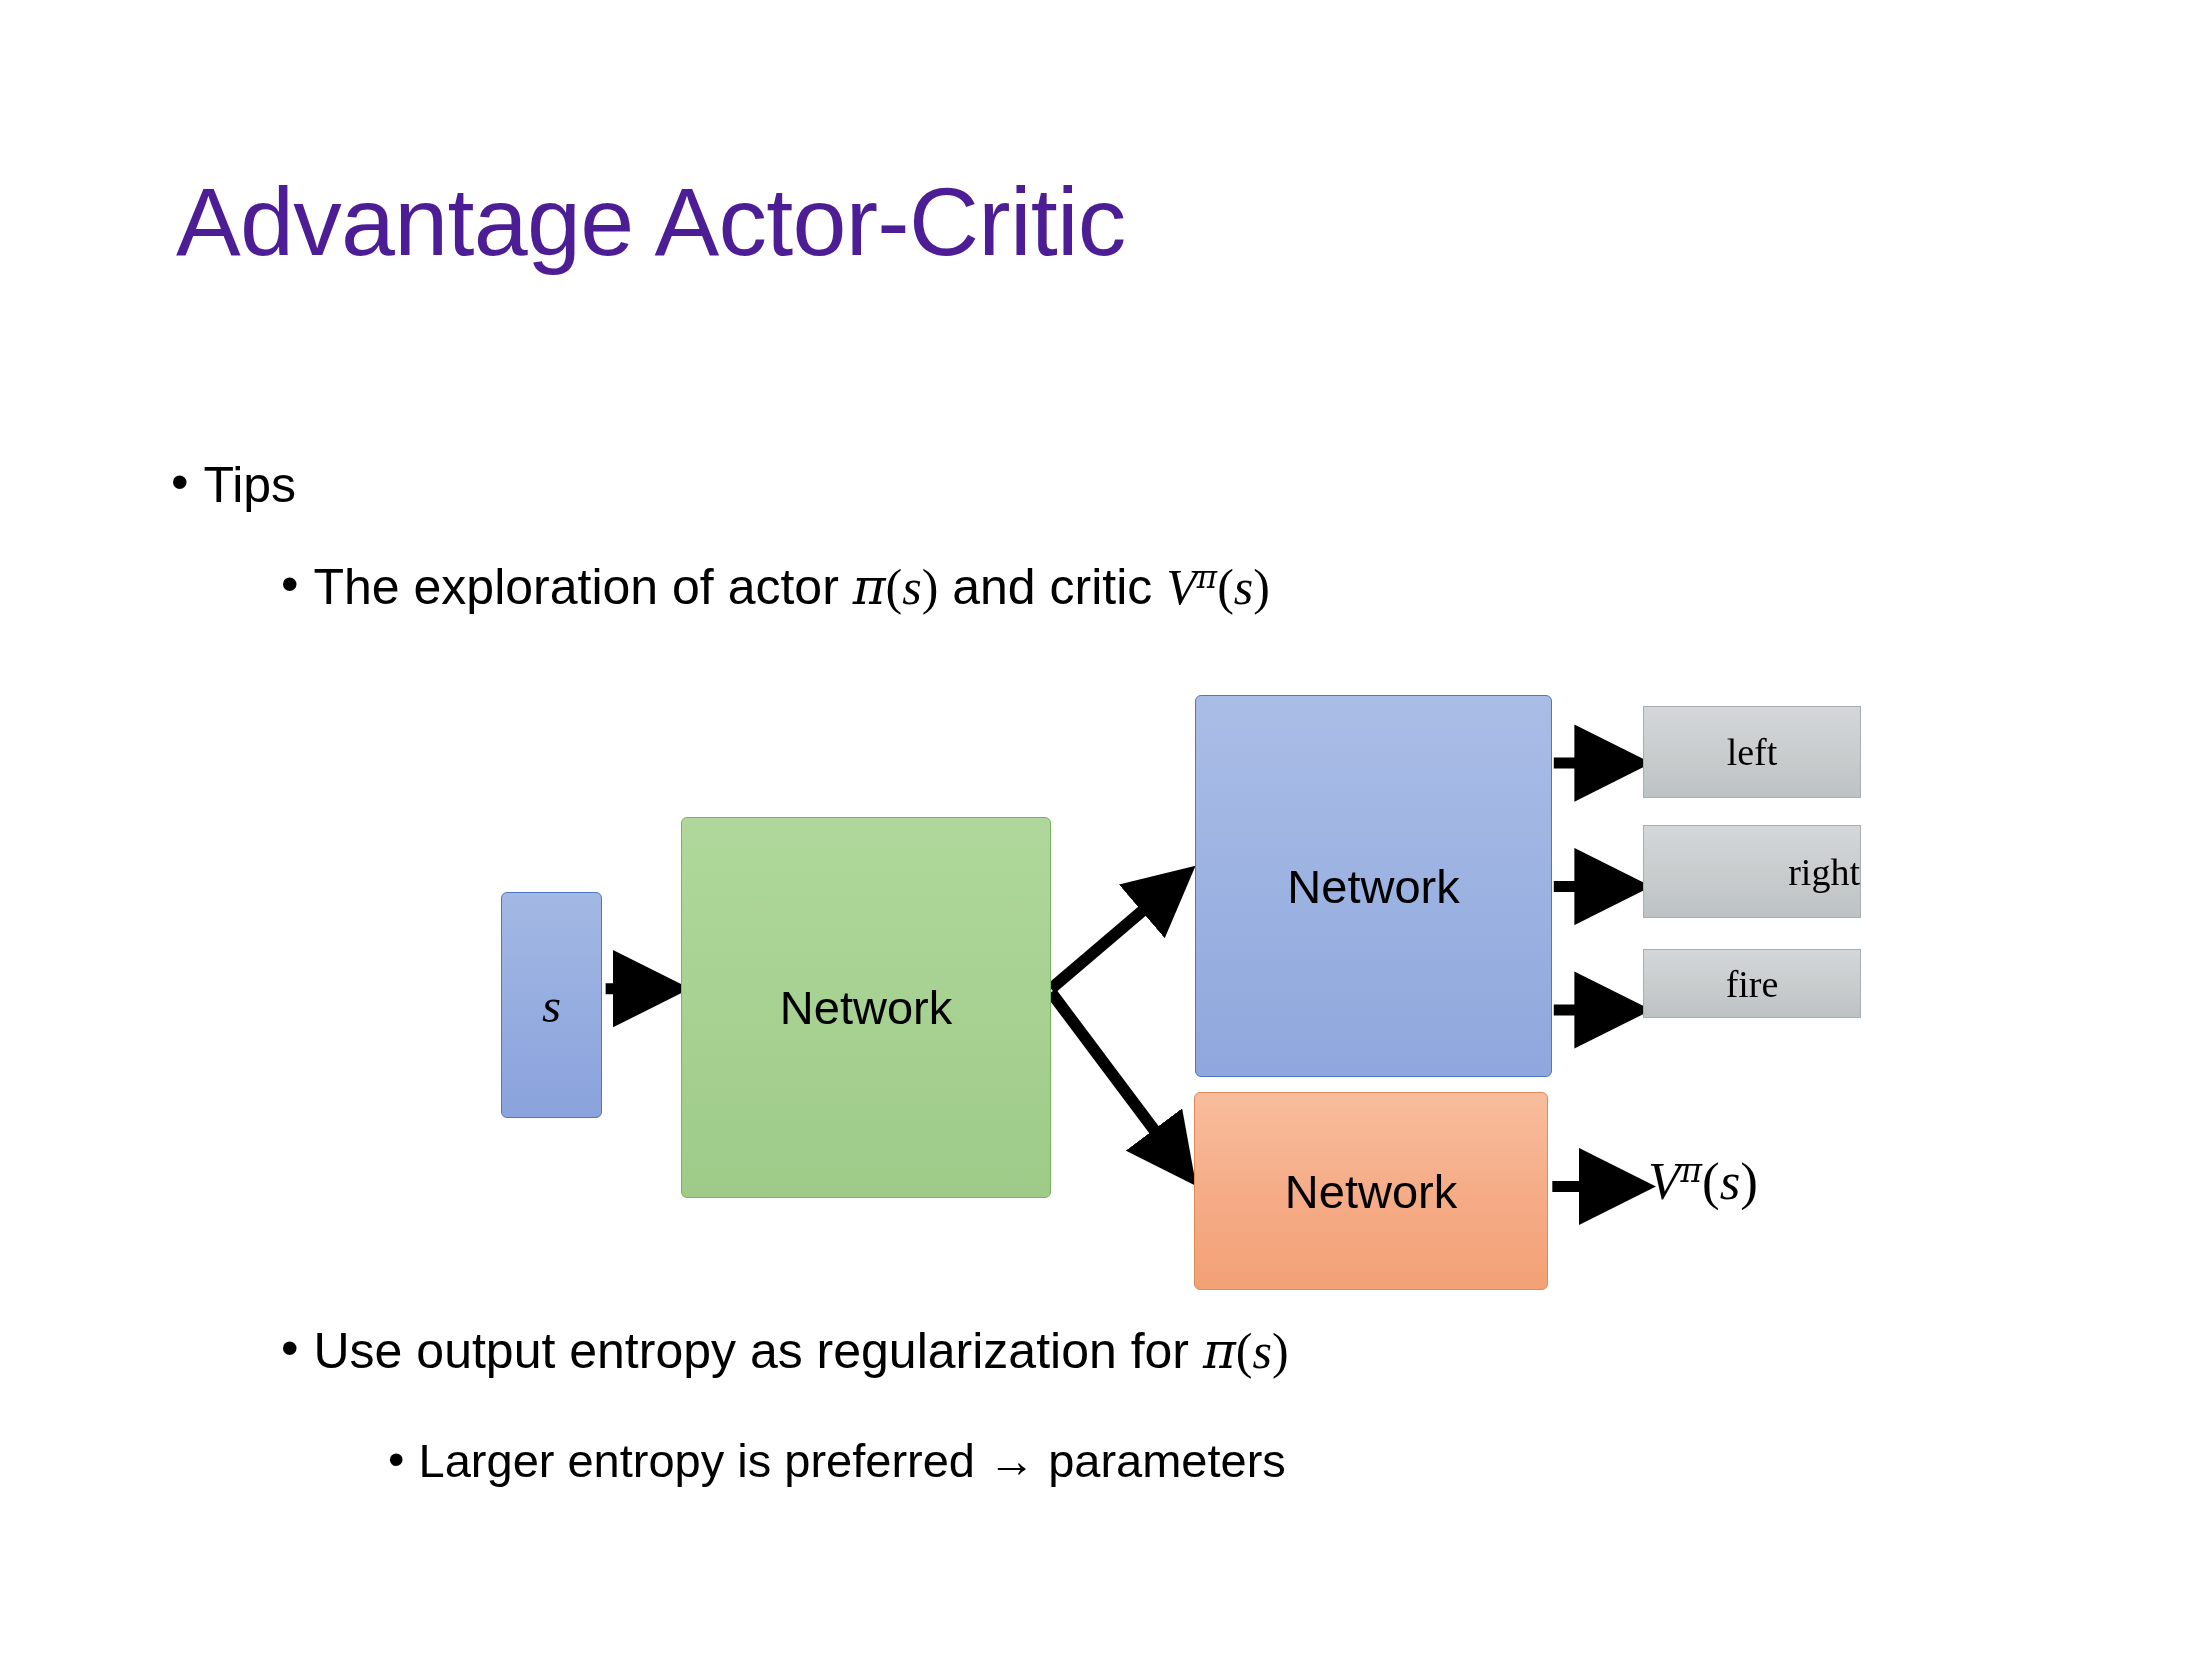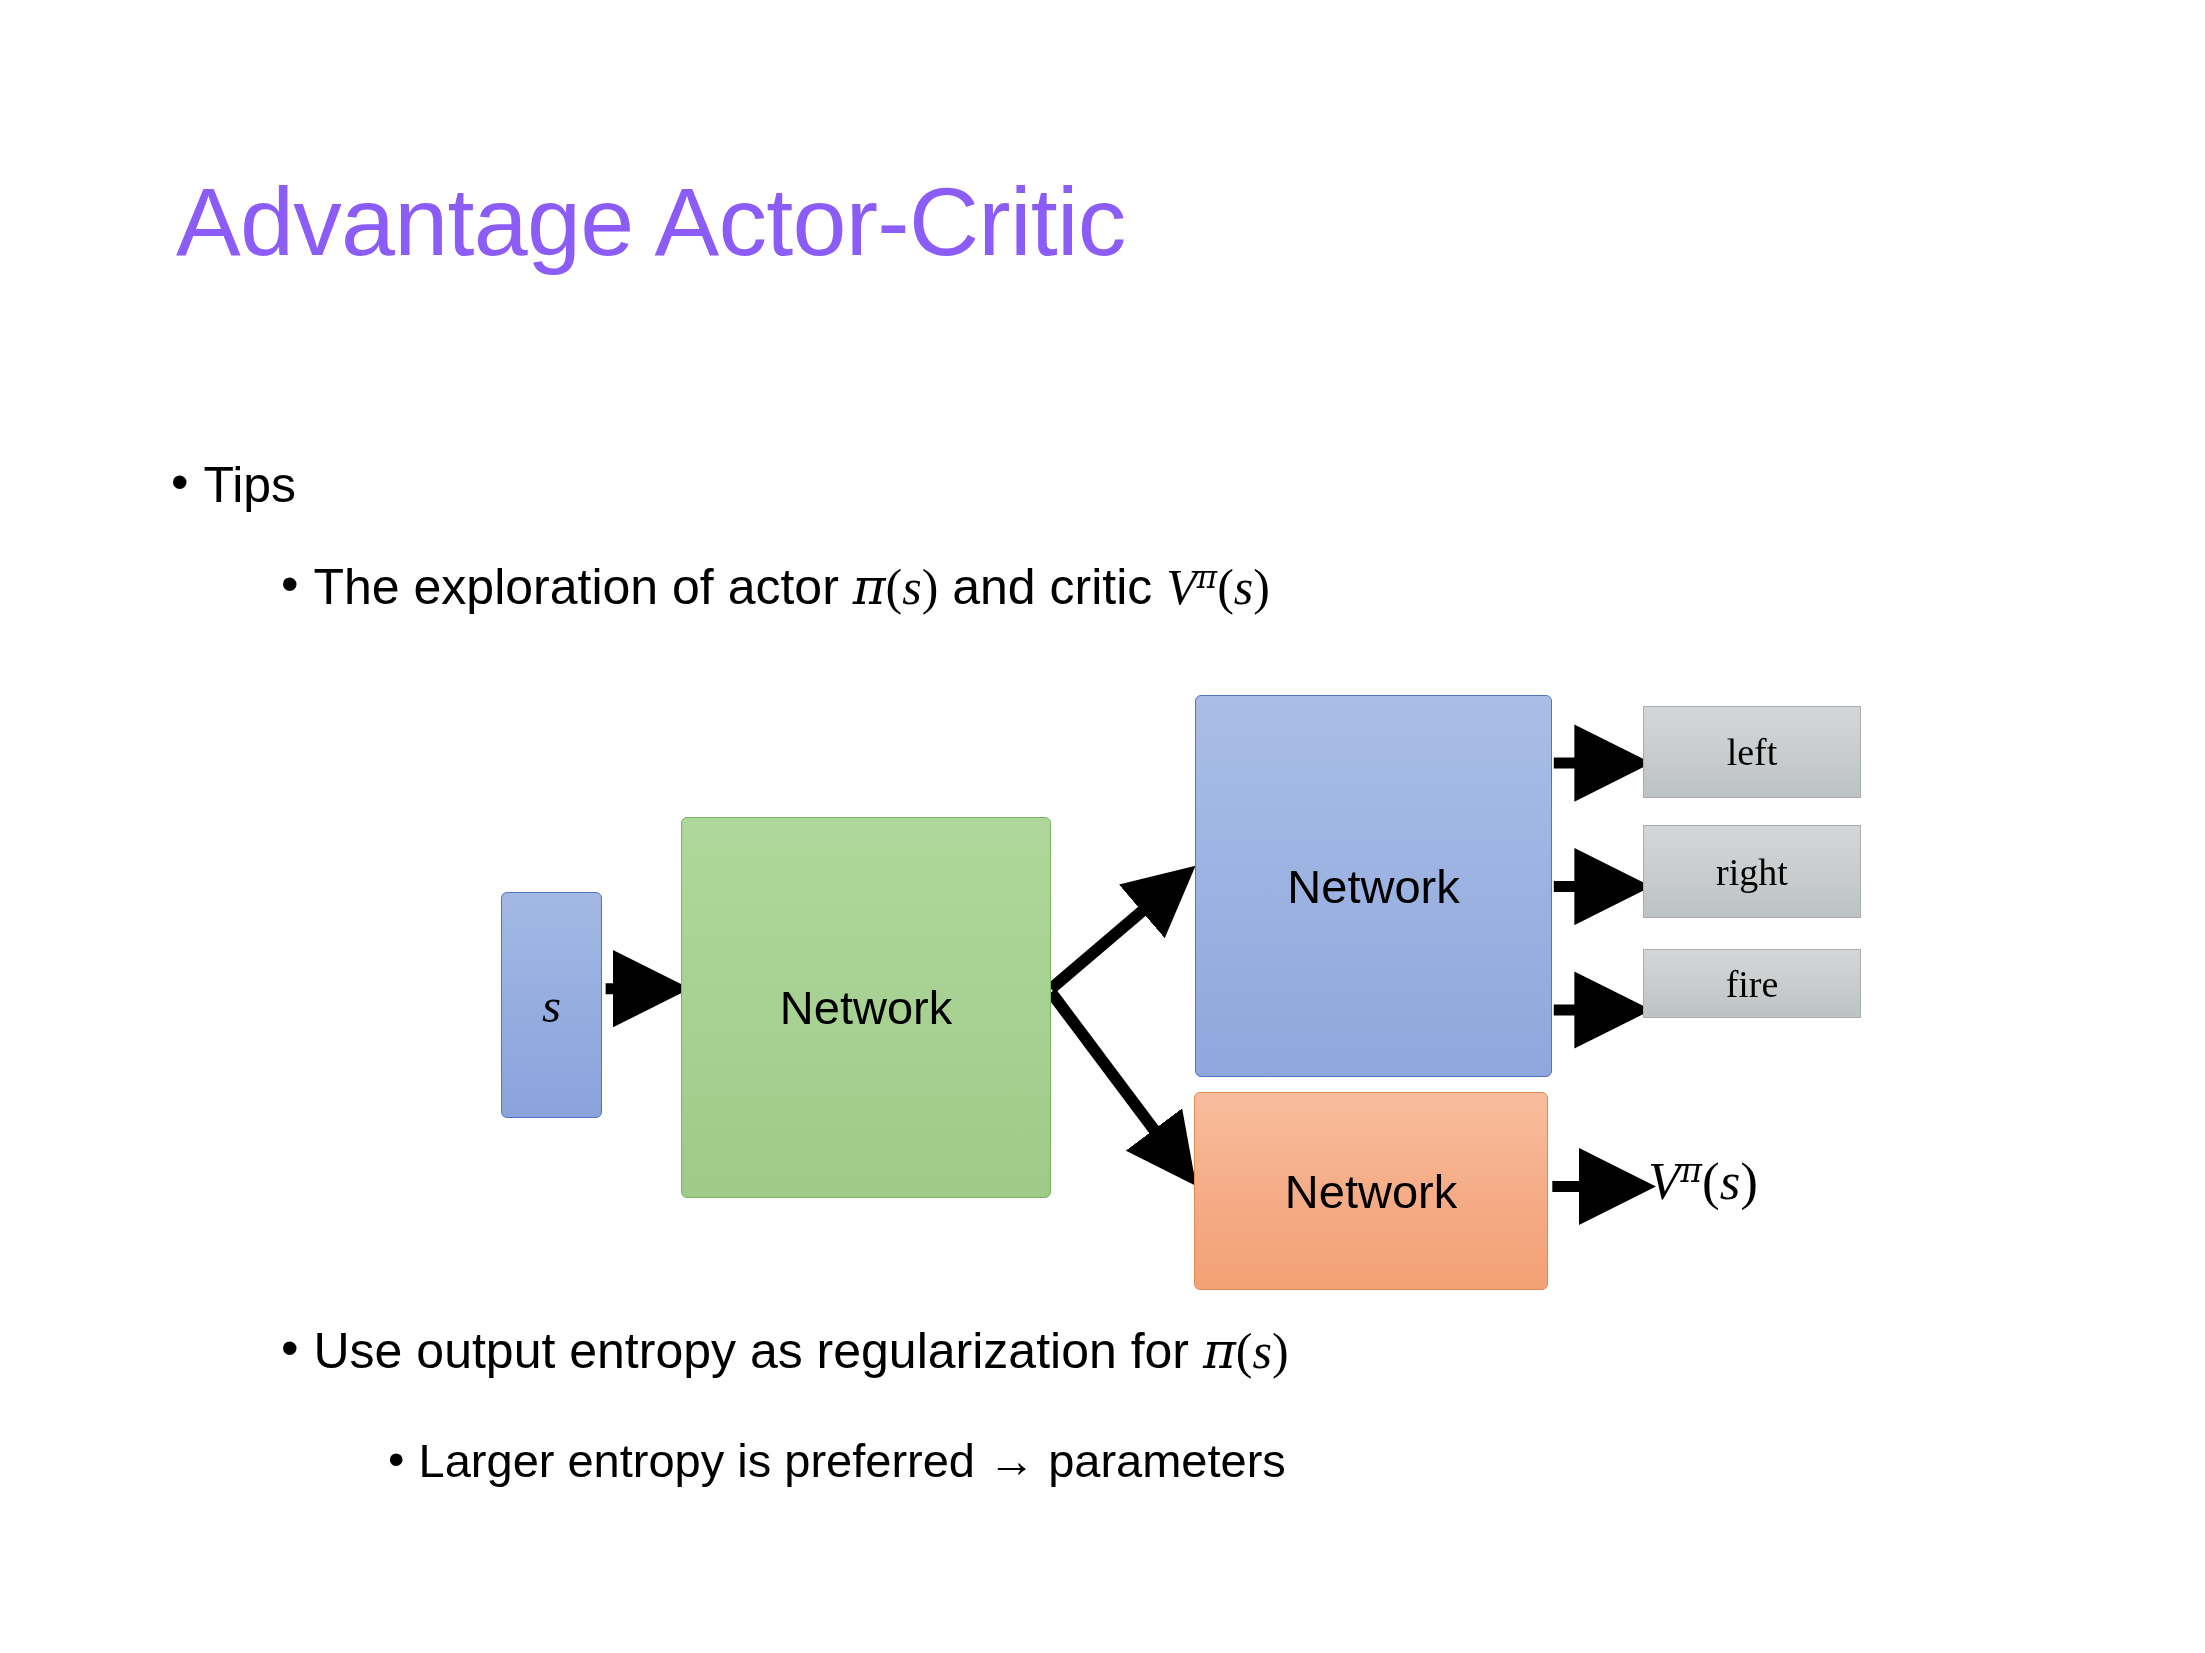--- a/index.html
+++ b/index.html
@@ -18,21 +18,21 @@
 
   
   #slide-title {
     position: absolute;
     left: 176px;
     top: 171px;
     font-size: 97px;
     font-weight: 400;
     letter-spacing: -0.7px;
     line-height: 1.05;
-    color: #8b5cf6;
+    color: #4c1d95;
     white-space: nowrap;
   }
 
   
   .bullet-row {
     position: absolute;
     display: flex;
     align-items: flex-start;
     line-height: 1.12;
     color: #000000;
@@ -164,21 +164,21 @@
     border: 1.5px solid #a9adb0;
     pointer-events: auto;
   }
   .out-label {
     font-family: "Liberation Serif", serif;
     font-size: 38px;
     color: #000000;
     line-height: 1;
   }
   #out-left  { left: 1643px; top: 706px;  width: 218px; height: 92px; }
-  #out-right { left: 1643px; top: 825px; width: 218px; height: 93px; }
+  #out-right { left: 1643px; top: 825px; width: 218px; height: 93px; justify-content: flex-end; }
   #out-fire  { left: 1643px; top: 949px; width: 218px; height: 69px; }
 
   #value-output {
     position: absolute;
     left: 1648px;
     top: 1154px;
     font-size: 53px;
     line-height: 1;
     white-space: nowrap;
   }

